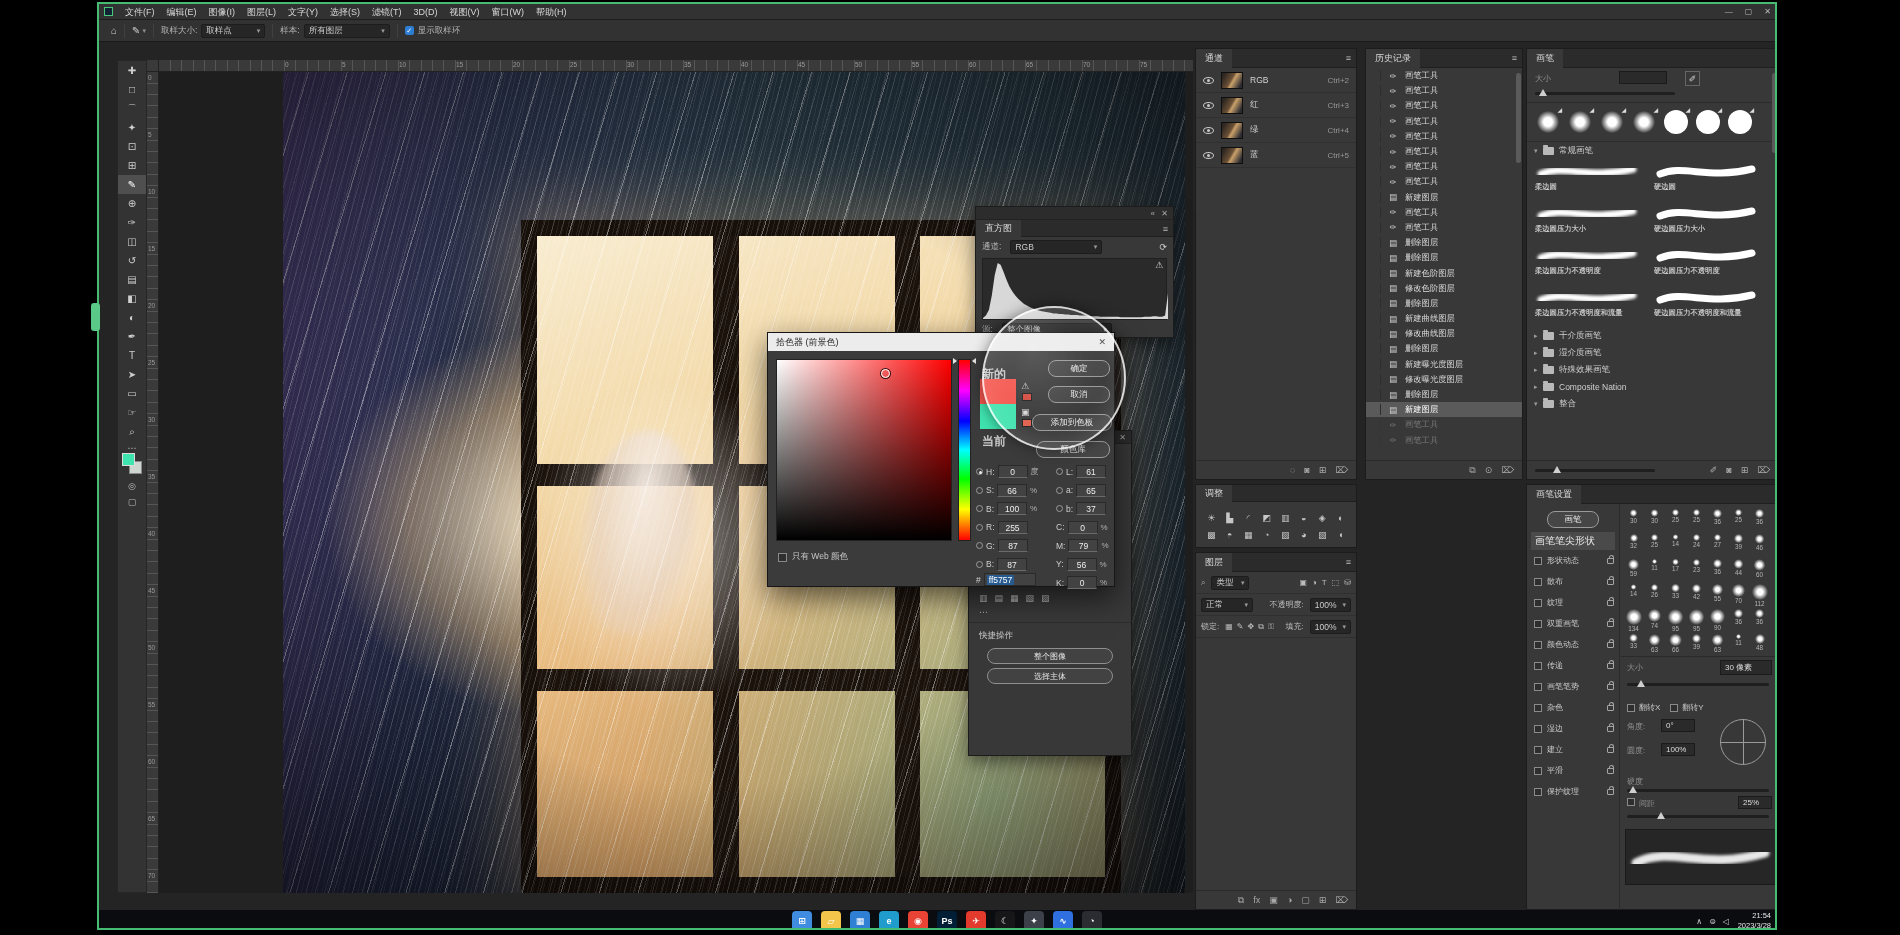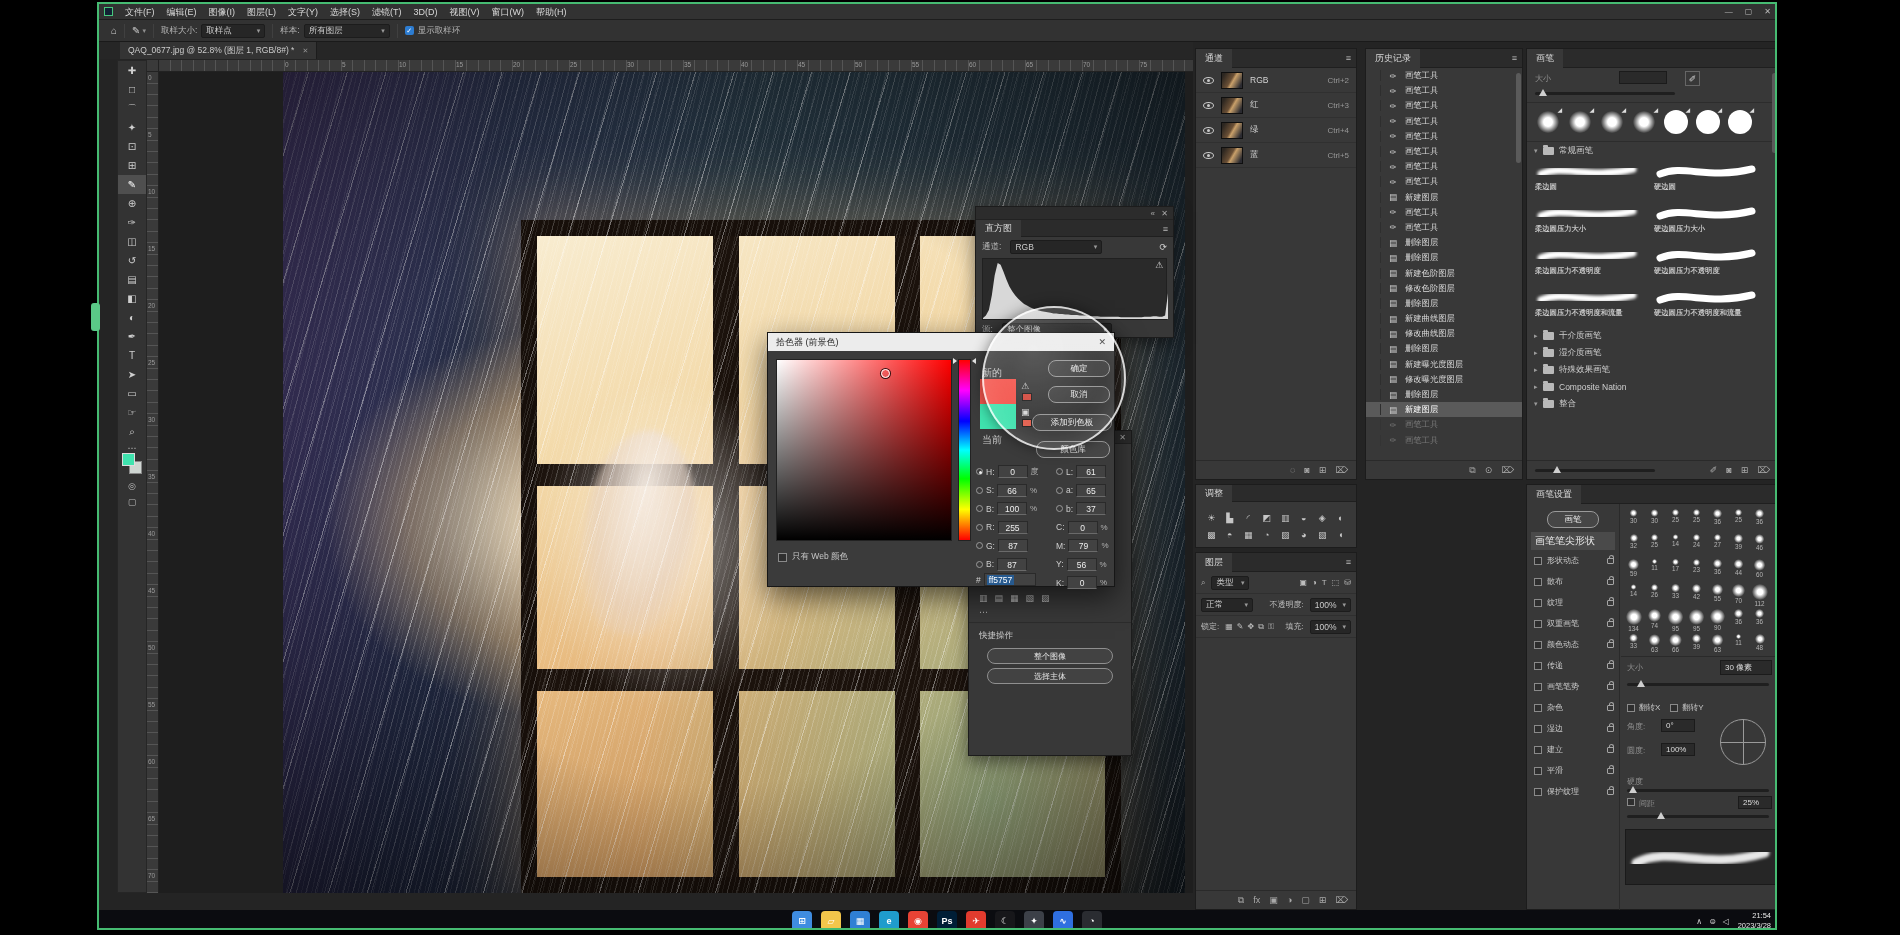--- a/index.html
+++ b/index.html
@@ -132,21 +132,21 @@
   #pickerclose{margin-left:auto;color:#444;font-size:9px;}
   #colorfield{position:absolute;left:8px;top:26px;width:176px;height:182px;border:1px solid #222;
     background:linear-gradient(to top,#000,rgba(0,0,0,0)),linear-gradient(to right,#fff,rgba(255,255,255,0)),#ff0000;}
   #fieldring{position:absolute;left:60%;top:5%;width:9px;height:9px;border:1.5px solid #fff;border-radius:50%;
     box-shadow:0 0 0 1px rgba(0,0,0,.8);}
   #huestrip{position:absolute;left:190px;top:26px;width:13px;height:182px;border:1px solid #222;
     background:linear-gradient(to bottom,#f00 0%,#f0f 17%,#00f 34%,#0ff 50%,#0f0 66%,#ff0 83%,#f00 100%);}
   .huearrow{position:absolute;width:0;height:0;border-top:3.5px solid transparent;border-bottom:3.5px solid transparent;}
   #huearrowL{left:185px;top:25px;border-left:4px solid #e8e8e8;}
   #huearrowR{left:204px;top:25px;border-right:4px solid #e8e8e8;}
-  .swlabel{position:absolute;color:#c9c9c9;font-size:10px;}
+  .swlabel{position:absolute;color:#c9c9c9;font-size:12px;font-weight:bold;}
   #newswatch{position:absolute;left:212px;top:46px;width:36px;height:25px;}
   #curswatch{position:absolute;left:212px;top:71px;width:36px;height:25px;}
   .gamuticon{position:absolute;left:253px;color:#d9d9d9;font-size:9px;}
   .gamutsw{position:absolute;left:254px;width:10px;height:8px;border:1px solid #222;}
   .pkbtn{position:absolute;background:#464646;border:1px solid #9a9a9a;border-radius:8px;color:#e9e9e9;
     font-size:8.5px;text-align:center;line-height:15px;height:17px;}
   .frow{position:absolute;display:flex;align-items:center;gap:3px;font-size:8.5px;color:#cfcfcf;}
   .radio{width:7px;height:7px;border:1px solid #9a9a9a;border-radius:50%;position:relative;flex:0 0 7px;}
   .radio.on::after{content:"";position:absolute;left:1.5px;top:1.5px;width:3px;height:3px;background:#eee;border-radius:50%;}
   .finput{width:30px;height:13px;background:#424242;border:1px solid #2a2a2a;border-bottom:1px solid #6a6a6a;
@@ -229,26 +229,20 @@
     <span class="lbl">样本:</span>
     <span class="dd" style="width:86px">
       <span>所有图层</span>
         <span class="caret" style="margin-left:auto">▾</span>
       </span>
     <span class="opt-sep"></span>
     <span class="chk">✓</span>
     <span class="lbl">显示取样环</span>
   </div>
 
-  <div id="tabbar">
-    <div id="doctab">
-      <span>QAQ_0677.jpg @ 52.8% (图层 1, RGB/8#) *</span>
-      <span class="dim" style="font-size:7px">✕</span>
-    </div>
-  </div>
 
   <div id="toolbar">
     <div id="toollist">
         <div class="tool-cell">✚</div>
         <div class="tool-cell">□</div>
         <div class="tool-cell">⌒</div>
         <div class="tool-cell">✦</div>
         <div class="tool-cell">⊡</div>
         <div class="tool-cell">⊞</div>
         <div class="tool-cell active">✎</div>

